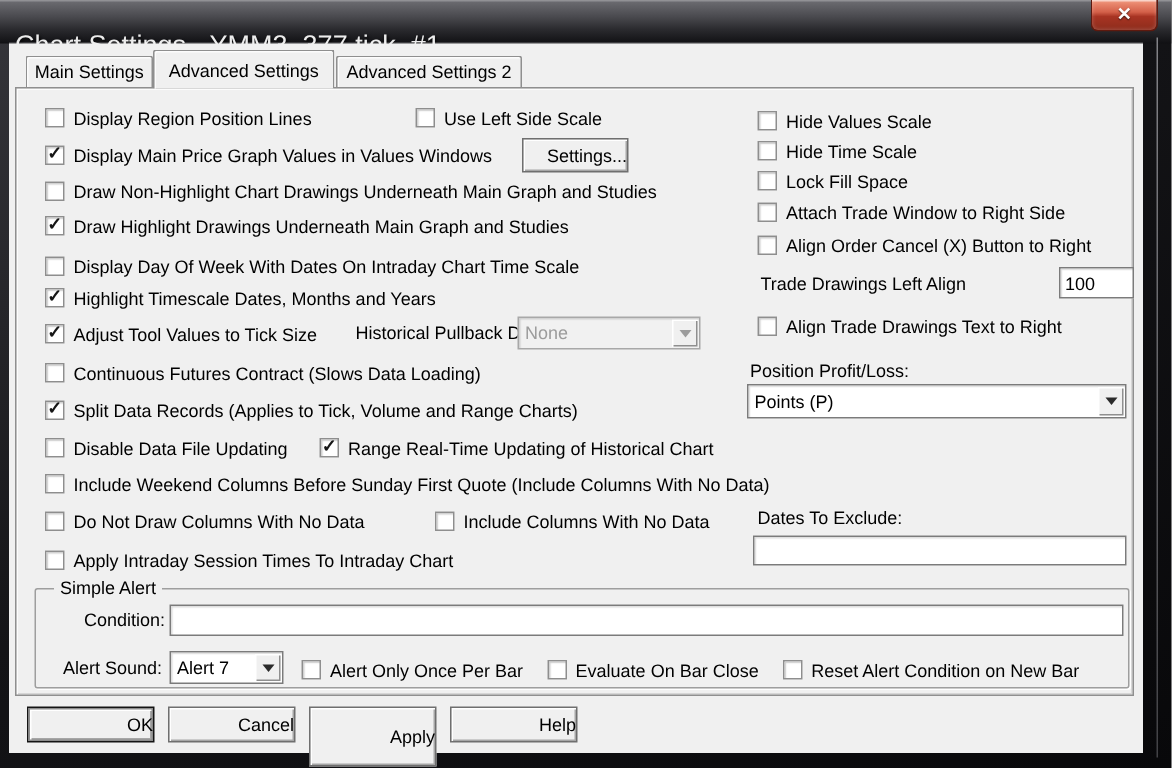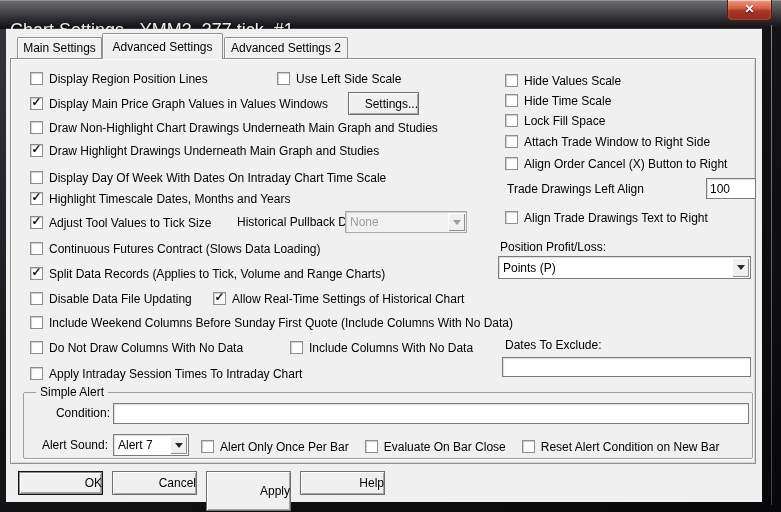--- a/index.html
+++ b/index.html
@@ -196,21 +196,21 @@
     <span class="lbl">Split Data Records (Applies to Tick, Volume and Range Charts)</span>
   </div>
   <div class="cb" style="left:24px;top:262px">
     <span class="box"></span>
     <span class="lbl">Disable Data File Updating</span>
   </div>
   <div class="cb checked" style="left:207px;top:262px">
     <span class="box">
         <span class="mark">✓</span>
       </span>
-    <span class="lbl">Allow Real-Time Settings of Historical Chart</span>
+    <span class="lbl">Range Real-Time Updating of Historical Chart</span>
   </div>
   <div class="cb" style="left:24px;top:286px">
     <span class="box"></span>
     <span class="lbl">Include Weekend Columns Before Sunday First Quote (Include Columns With No Data)</span>
   </div>
   <div class="cb" style="left:24px;top:311px">
     <span class="box"></span>
     <span class="lbl">Do Not Draw Columns With No Data</span>
   </div>
   <div class="cb" style="left:284px;top:311px">

